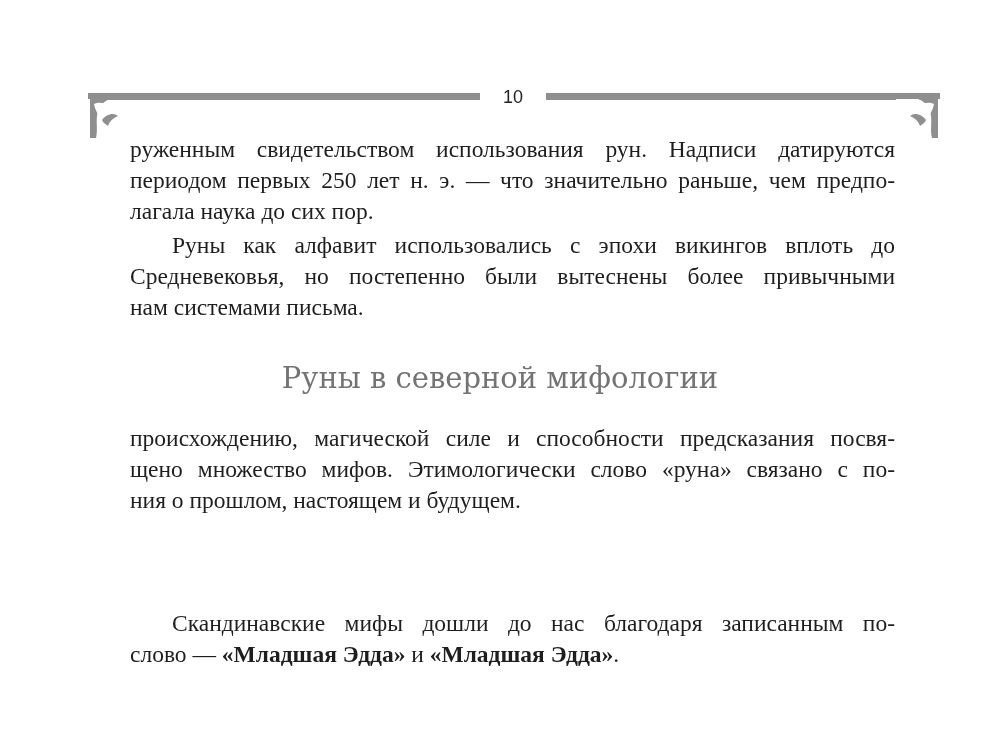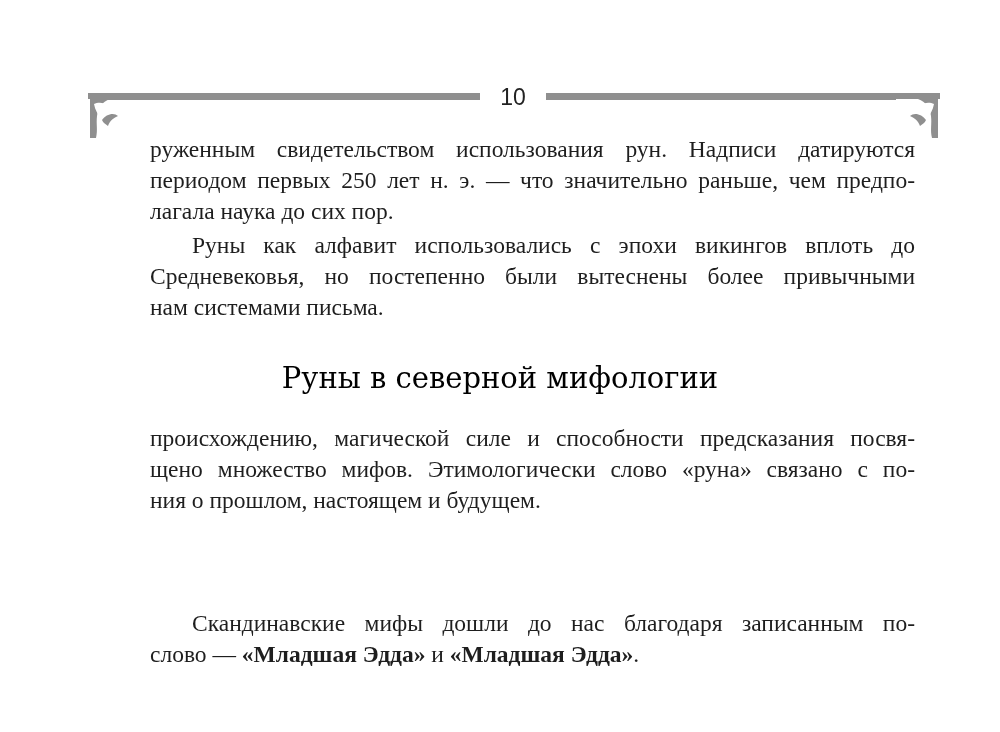--- a/index.html
+++ b/index.html
@@ -23,41 +23,40 @@
     }
     .header-rule.left { left: 104px; width: 376px; }
     .header-rule.right { left: 546px; width: 350px; }
     .page-number {
       position: absolute;
       top: 84px;
       left: 480px;
       width: 66px;
       text-align: center;
       font-family: "Liberation Sans", "DejaVu Sans", sans-serif;
-      font-size: 23px;
+      font-size: 18px;
       color: #222;
       line-height: 26px;
     }
     .corner {
       position: absolute;
       top: 90px;
       width: 50px;
       height: 48px;
     }
     .corner.left { left: 88px; }
     .corner.right { left: 890px; }
 
     .text-block {
       position: absolute;
       left: 130px;
       width: 765px;
       font-size: 23.5px;
       line-height: 31px;
       text-align: justify;
-      margin-left: 20px;
     }
     .line {
       display: block;
       text-align: justify;
       text-align-last: justify;
       white-space: nowrap;
       height: 31px;
     }
     .line.last {
       text-align-last: left;
@@ -67,21 +66,21 @@
 
     .section-title {
       position: absolute;
       top: 358px;
       left: 0;
       width: 1000px;
       text-align: center;
       font-family: "DejaVu Serif", "Liberation Serif", serif;
       font-size: 29px;
       line-height: 40px;
-      color: #000000;
+      color: #737373;
     }
   </style>
 </head>
 <body>
 
 <div class="corner left">
   <svg width="50" height="48" viewBox="0 0 50 48">
     <path d="M0 3 L50 3 L50 9 L22 9 C14 12 10 18 9 26 C8 34 10 40 8 48 L2 48 L2 9 L0 9 Z" fill="#8f8f8f"></path>
     <path d="M6 14 C10 12 16 12 20 16 C16 18 12 22 12 28 C10 24 7 20 6 14 Z" fill="#ffffff"></path>
     <path d="M14 30 C18 24 26 22 30 26 C26 28 22 30 20 36 C18 34 15 33 14 30 Z" fill="#8f8f8f"></path>

